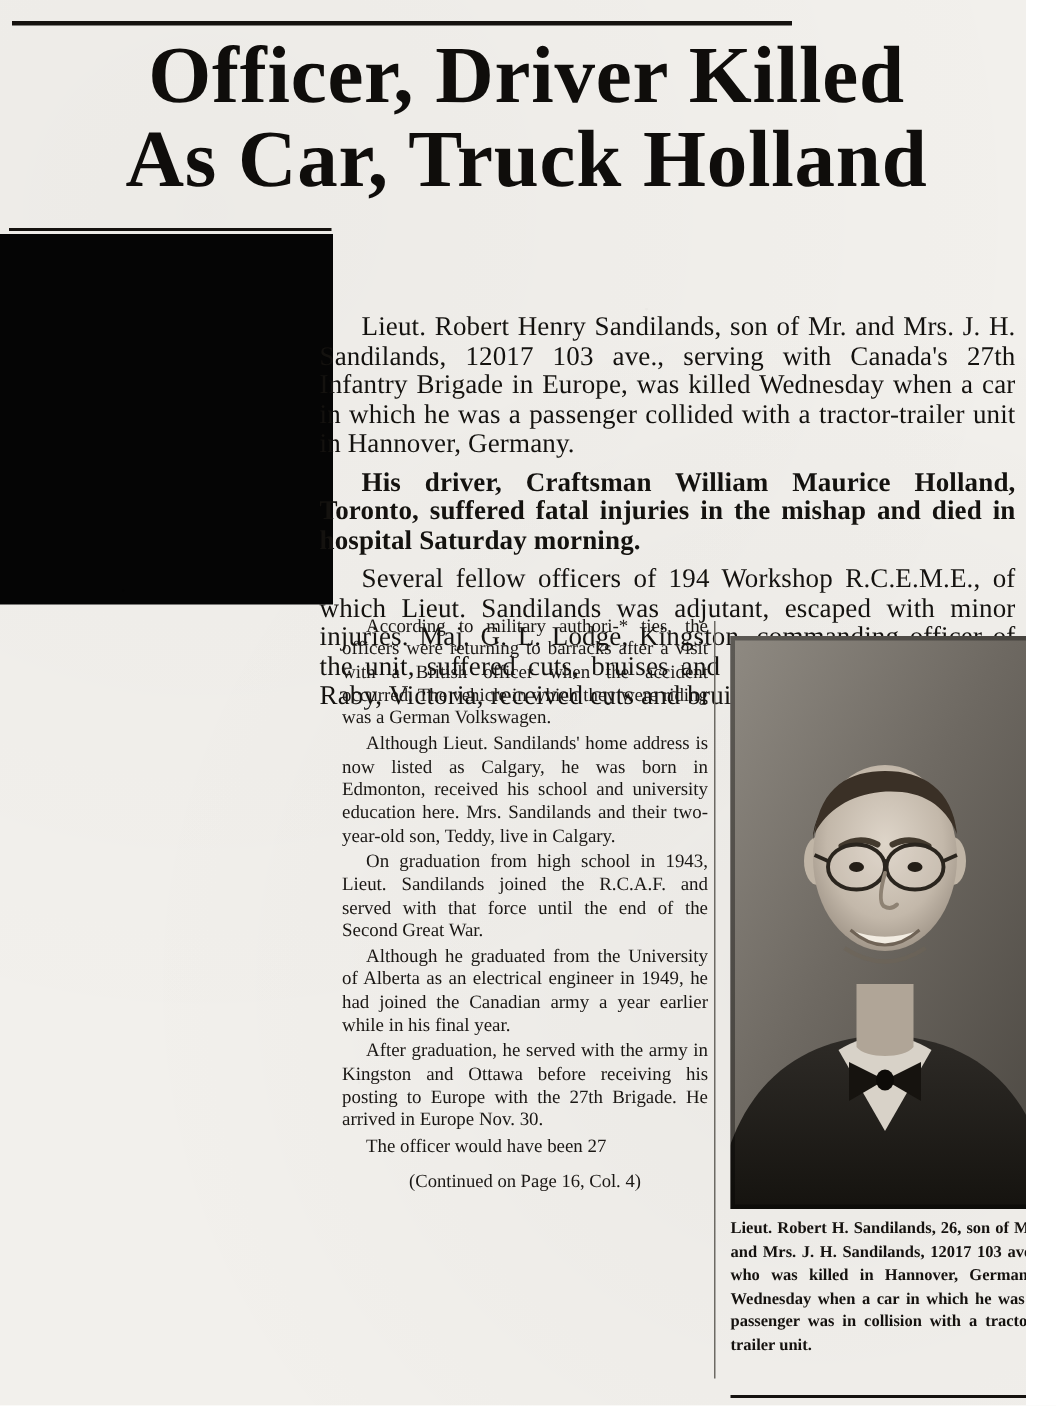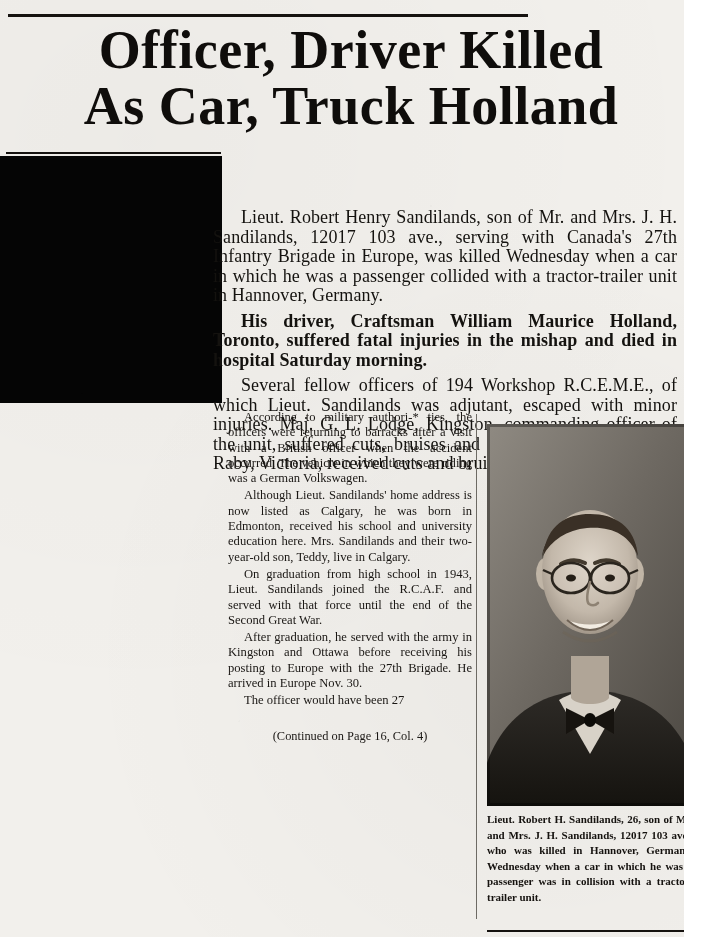--- a/index.html
+++ b/index.html
@@ -94,21 +94,21 @@
     font-size: 12.6px;
     line-height: 15.3px;
     text-align: justify;
     color: #1a1714;
   }
   .col-left p {
     margin: 0 0 2px 0;
     text-indent: 16px;
   }
   .col-left .contd {
-    margin-top: 20px;
+    margin-top: 8px;
     text-indent: 0;
     text-align: center;
     font-size: 12.4px;
   }
   .col-divider {
     position: absolute;
     left: 476px;
     top: 414px;
     width: 0;
     height: 505px;
@@ -180,20 +180,21 @@
   <div class="lead">
     <p>Lieut. Robert Henry Sandilands, son of Mr. and Mrs. J. H. Sandilands, 12017 103 ave., serving with Canada's 27th Infantry Brigade in Europe, was killed Wednesday when a car in which he was a passenger collided with a tractor-trailer unit in Hannover, Germany.</p>
     <p class="bold">His driver, Craftsman William Maurice Holland, Toronto, suffered fatal injuries in the mishap and died in hospital Saturday morning.</p>
     <p>Several fellow officers of 194 Workshop R.C.E.M.E., of which Lieut. Sandilands was adjutant, escaped with minor injuries. Maj. G. L. Lodge, Kingston, commanding officer of the unit, suffered cuts, bruises and shock and Lieut. Ronald Raby, Victoria, received cuts and bruises.</p>
   </div>
 
   <div class="col-left">
     <p>According to military authori-* ties, the officers were returning to barracks after a visit with a British officer when the accident occurred. The vehicle in which they were riding was a German Volkswagen.</p>
     <p>Although Lieut. Sandilands' home address is now listed as Calgary, he was born in Edmonton, received his school and university education here. Mrs. Sandilands and their two-year-old son, Teddy, live in Calgary.</p>
     <p>On graduation from high school in 1943, Lieut. Sandilands joined the R.C.A.F. and served with that force until the end of the Second Great War.</p>
+    <p>Although he graduated from the University of Alberta as an electrical engineer in 1949, he had joined the Canadian army a year earlier while in his final year.</p>
     <p>After graduation, he served with the army in Kingston and Ottawa before receiving his posting to Europe with the 27th Brigade. He arrived in Europe Nov. 30.</p>
     <p>The officer would have been 27</p>
     <p class="contd">(Continued on Page 16, Col. 4)</p>
   </div>
 
   <div class="col-divider"></div>
 
   <div class="photo-wrap">
     <div class="photo">
       <svg width="206" height="382" viewBox="0 0 206 382">

